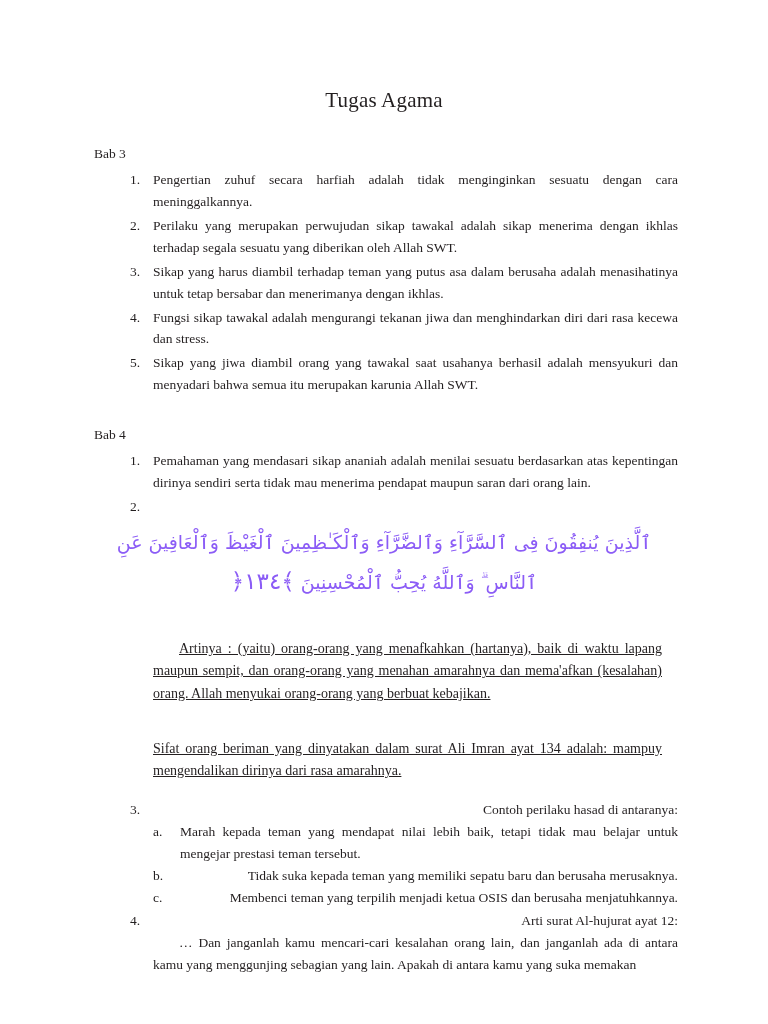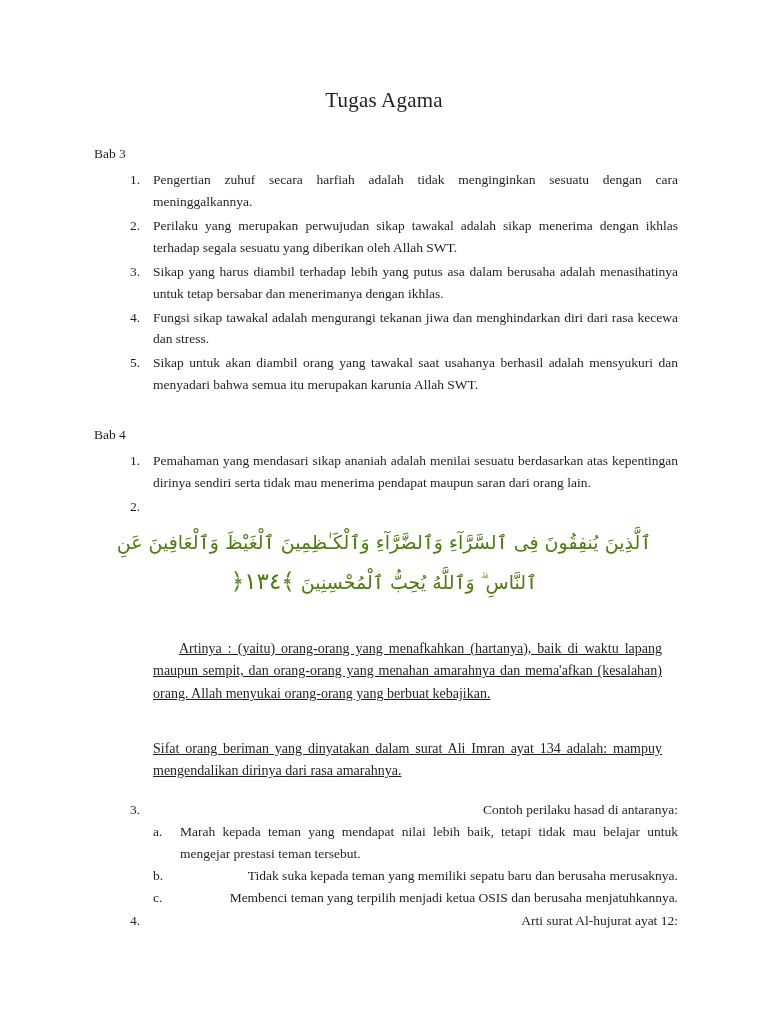--- a/index.html
+++ b/index.html
@@ -95,21 +95,21 @@
   .quran-block {
     padding-top: 28px;
     padding-bottom: 4px;
   }
   .quran-line {
     direction: rtl;
     text-align: center;
     font-family: "DejaVu Sans", "Liberation Sans", sans-serif;
     font-size: 19px;
     line-height: 1.9;
-    color: #4d7c0f;
+    color: #8b5cf6;
     white-space: nowrap;
   }
   .quran-line.line2 {
     font-size: 19px;
   }
   .ayah-mark {
     font-size: 23px;
   }
   .body-para {
     font-size: 14px;
@@ -150,29 +150,29 @@
     <li>
       <span class="marker">1.</span>
       <span class="li-body">Pengertian zuhuf secara harfiah adalah tidak menginginkan sesuatu dengan cara meninggalkannya.</span>
     </li>
     <li>
       <span class="marker">2.</span>
       <span class="li-body">Perilaku yang merupakan perwujudan sikap tawakal adalah sikap menerima dengan ikhlas terhadap segala sesuatu yang diberikan oleh Allah SWT.</span>
     </li>
     <li>
       <span class="marker">3.</span>
-      <span class="li-body">Sikap yang harus diambil terhadap lebih yang putus asa dalam berusaha adalah menasihatinya untuk tetap bersabar dan menerimanya dengan ikhlas.</span>
+      <span class="li-body">Sikap yang harus diambil terhadap teman yang putus asa dalam berusaha adalah menasihatinya untuk tetap bersabar dan menerimanya dengan ikhlas.</span>
     </li>
     <li>
       <span class="marker">4.</span>
       <span class="li-body">Fungsi sikap tawakal adalah mengurangi tekanan jiwa dan menghindarkan diri dari rasa kecewa dan stress.</span>
     </li>
     <li>
       <span class="marker">5.</span>
-      <span class="li-body">Sikap untuk akan diambil orang yang tawakal saat usahanya berhasil adalah mensyukuri dan menyadari bahwa semua itu merupakan karunia Allah SWT.</span>
+      <span class="li-body">Sikap yang jiwa diambil orang yang tawakal saat usahanya berhasil adalah mensyukuri dan menyadari bahwa semua itu merupakan karunia Allah SWT.</span>
     </li>
   </ol>
 
   <div class="section-heading heading-gap-4">Bab 4</div>
 
   <ol class="num-list">
     <li>
       <span class="marker">1.</span>
       <span class="li-body">Pemahaman yang mendasari sikap ananiah adalah menilai sesuatu berdasarkan atas kepentingan dirinya sendiri serta tidak mau menerima pendapat maupun saran dari orang lain.</span>
     </li>
@@ -206,16 +206,17 @@
         </li>
         <li>
           <span class="marker">c.</span>
           <span class="li-body nojust">Membenci teman yang terpilih menjadi ketua OSIS dan berusaha menjatuhkannya.</span>
         </li>
       </ol>
     </li>
     <li>
       <span class="marker">4.</span>
       <span class="li-body nojust">Arti surat Al-hujurat ayat 12:</span>
+      <span class="li-body trailing-para">… Dan janganlah kamu mencari-cari kesalahan orang lain, dan janganlah ada di antara kamu yang menggunjing sebagian yang lain. Apakah di antara kamu yang suka memakan</span>
     </li>
   </ol>
 
 </div>
 
 </body></html>

